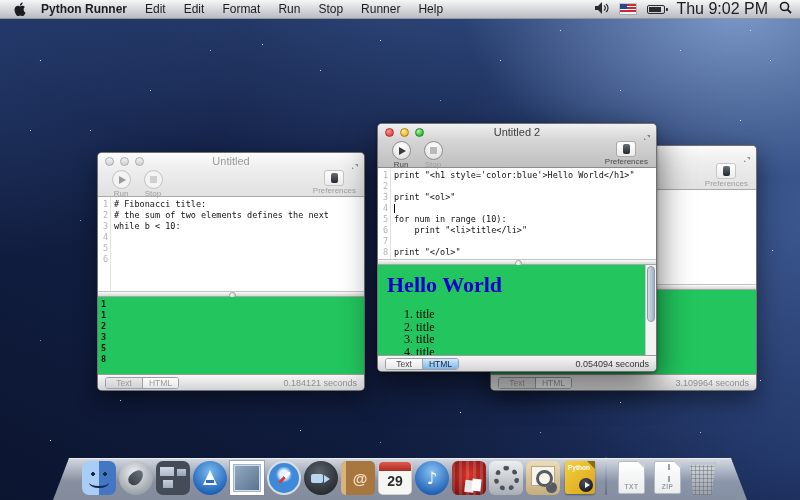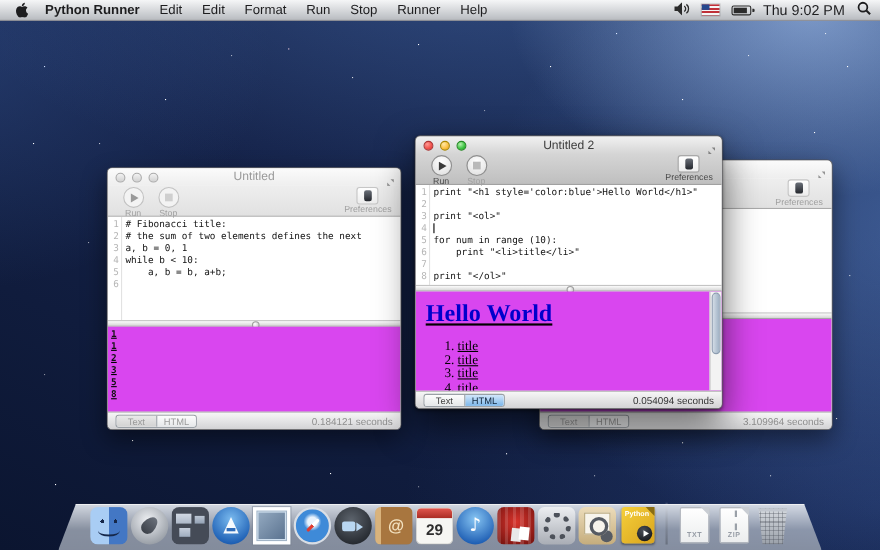--- a/index.html
+++ b/index.html
@@ -37,21 +37,21 @@
   .apple { display:flex; align-items:center; padding:0 6px; }
   .app-name { font-weight:bold; padding:0 9px; }
   .menu-item { padding:0 9px; }
   .mb-right { margin-left:auto; display:flex; align-items:center; gap:11px; }
   .flag { width:16px; height:10px; position:relative; box-shadow:0 0 0 1px rgba(0,0,0,.15);
     background:repeating-linear-gradient(#c03038 0 1.6px, #f5f5f5 1.6px 3.2px); }
   .flag::before { content:""; position:absolute; top:0; left:0; width:7px; height:5px; background:#26488e; }
   .battery { width:18px; height:9px; border:1px solid #2b2b2b; border-radius:2px; position:relative; }
   .battery::before { content:""; position:absolute; left:1px; top:1px; bottom:1px; width:12px; background:#2b2b2b; }
   .battery::after { content:""; position:absolute; right:-4px; top:2px; width:2px; height:3px; background:#2b2b2b; border-radius:0 1px 1px 0; }
-  .clock { font-size:13px; }
+  .clock { font-size:16px; }
 
   
   .window { position:absolute; background:#fff; border:1px solid rgba(20,20,25,.6);
     border-radius:5px; overflow:hidden; display:flex; flex-direction:column;
     box-shadow:0 14px 34px rgba(0,0,0,.6), 0 1px 3px rgba(0,0,0,.4); }
   .window.inactive { box-shadow:0 9px 22px rgba(0,0,0,.45); }
 
   .titlebar { height:16px; position:relative; flex:0 0 auto;
     background:linear-gradient(#f1f1f1,#d5d5d5); }
   .toolbar { height:28px; position:relative; flex:0 0 auto;
@@ -94,21 +94,21 @@
   .gutter div { height:11px; line-height:11px; }
   .codelines { padding:2px 0 0 3px; flex:1; }
   .codelines div { height:11px; line-height:11px; white-space:pre; color:#111; }
   .caret { display:inline-block; width:1px; height:9px; background:#000; vertical-align:middle; }
 
   .splitter { height:6px; background:linear-gradient(#fbfbfb,#d7d7d7); border-top:1px solid #c4c4c4;
     border-bottom:1px solid #a5a5a5; position:relative; flex:0 0 auto; }
   .splitter::after { content:""; position:absolute; left:50%; top:0px; width:5px; height:5px; margin-left:-2.5px;
     border-radius:50%; background:radial-gradient(circle at 35% 30%, #fff, #b8b8b8); border:1px solid #9e9e9e; }
 
-  .output { background:#d946ef; flex:1; overflow:hidden; position:relative;text-decoration:underline; }
+  .output { background:#22c55e; flex:1; overflow:hidden; position:relative; }
   .mono-out { padding:2px 3px; font-family:"DejaVu Sans Mono", monospace; font-size:8.5px; font-weight:bold; }
   .mono-out div { height:11px; line-height:11px; color:#111; }
 
   .html-out { font-family:"Liberation Serif", serif; }
   .h1-out { font-weight:bold; font-size:22px; color:#0000cc; margin:7px 0 0 9px; }
   .ol-out { margin:10px 0 0 0; padding-left:38px; font-size:12px; line-height:12.5px; color:#000; }
 
   .vscroll { position:absolute; top:0; right:0; bottom:0; width:11px; background:#f3f3f3; border-left:1px solid #c9c9c9; }
   .vthumb { position:absolute; top:1px; left:1px; width:8px; height:62%; border-radius:4px;
     background:linear-gradient(90deg,#d3dce6,#9fb1c4); border:1px solid #8c9cb0; }
@@ -363,23 +363,21 @@
       <div>1</div>
       <div>2</div>
       <div>3</div>
       <div>4</div>
       <div>5</div>
       <div>6</div>
     </div>
     <div class="codelines">
       <div># Fibonacci title:</div>
       <div># the sum of two elements defines the next</div>
-      <div>a, b = 0, 1</div>
       <div>while b &lt; 10:</div>
-      <div>    a, b = b, a+b;</div>
     </div>
   </div>
   <div class="splitter"></div>
   <div class="output">
     <div class="mono-out">
       <div>1</div>
       <div>1</div>
       <div>2</div>
       <div>3</div>
       <div>5</div>

